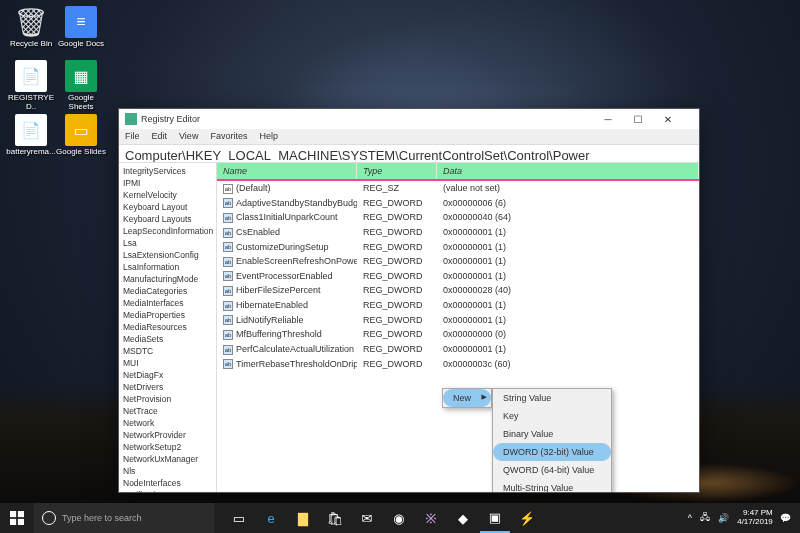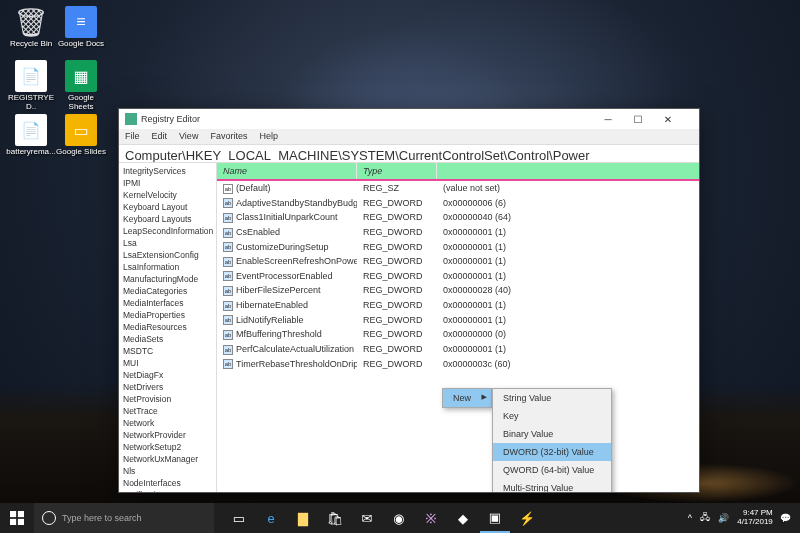--- a/index.html
+++ b/index.html
@@ -57,21 +57,21 @@
 .col.data { flex: 1; }
 .lv-row { display: flex; padding: 1px 0; }
 .lv-row .cell { padding: 1px 6px; white-space: nowrap; overflow: hidden; }
 .lv-row .ico { display: inline-block; width: 10px; height: 10px; margin-right: 3px; vertical-align: middle; border: 1px solid #888; background: #fff; font-size: 6px; text-align: center; line-height: 8px; }
 .lv-row .ico.dword { background: #d0e8ff; }
 
 .context-menu { position: absolute; background: #f0f0f0; border: 1px solid #aaa; box-shadow: 2px 2px 5px rgba(0,0,0,0.3); font-size: 9px; z-index: 100; }
 .cm1 { top: 225px; left: 225px; width: 50px; }
 .cm2 { top: 225px; left: 275px; width: 120px; }
 .cm-item { padding: 4px 10px; color: #333; position: relative; }
-.cm-item.hl { background: #90c8f0; }
+.cm-item.hl { background: #90c8f0; border-radius: 9px; }
 .cm-item .arrow { position: absolute; right: 4px; font-size: 7px; }
 
 .taskbar { position: absolute; bottom: 0; left: 0; width: 100%; height: 30px; background: #1f1f1f; display: flex; align-items: center; color: #fff; font-size: 9px; }
 .tb-start { width: 34px; height: 30px; display: flex; align-items: center; justify-content: center; }
 .tb-start svg { width: 14px; height: 14px; }
 .tb-search { display: flex; align-items: center; background: #2b2b2b; height: 30px; width: 180px; padding-left: 8px; color: #aaa; gap: 6px; }
 .tb-icons { display: flex; margin-left: 10px; gap: 2px; }
 .tb-icon { width: 30px; height: 30px; display: flex; align-items: center; justify-content: center; font-size: 13px; }
 .tb-icon.active { border-bottom: 2px solid #76b9ed; }
 .tb-tray { margin-left: auto; display: flex; align-items: center; gap: 8px; padding-right: 8px; }
@@ -163,20 +163,21 @@
           <div class="tree-item">NetworkSetup2</div>
           <div class="tree-item">NetworkUxManager</div>
           <div class="tree-item">Nls</div>
           <div class="tree-item">NodeInterfaces</div>
           <div class="tree-item">Notifications</div>
         </div>
       <div class="listview">
         <div class="lv-header" id="lv-header">
             <div class="col name">Name</div>
             <div class="col type">Type</div>
+            <div class="col data">Data</div>
           </div>
         <div id="lv-body">
             <div class="lv-row">
               <div class="cell col name"><span class="ico sz">ab</span>(Default)</div>
               <div class="cell col type">REG_SZ</div>
               <div class="cell col data">(value not set)</div>
             </div>
             <div class="lv-row">
               <div class="cell col name"><span class="ico dword">ab</span>AdaptiveStandbyStandbyBudgetAvgInter...</div>
               <div class="cell col type">REG_DWORD</div>

